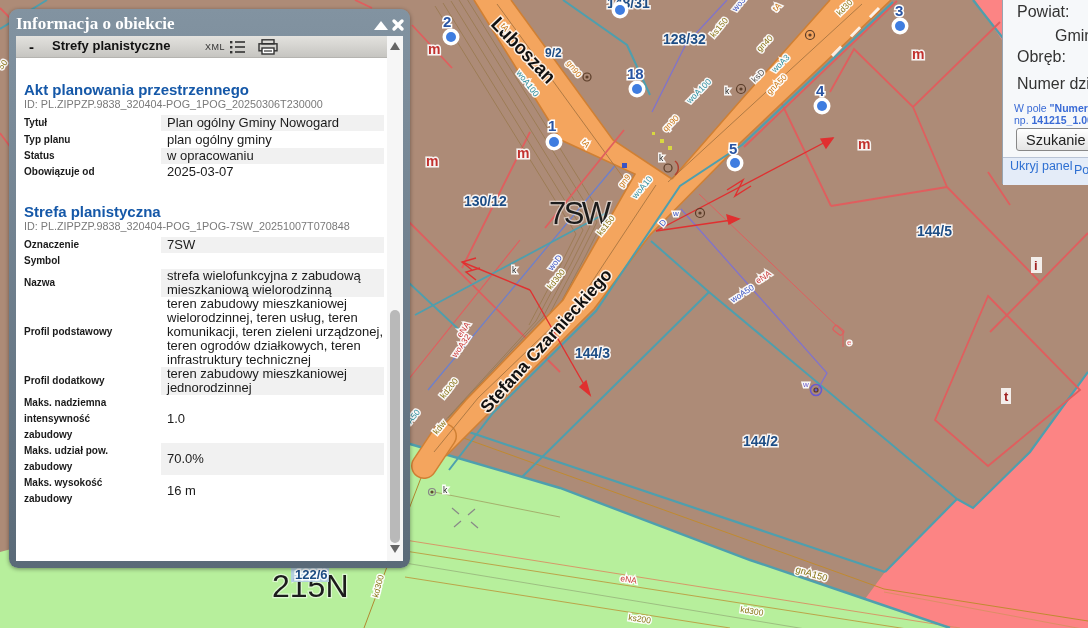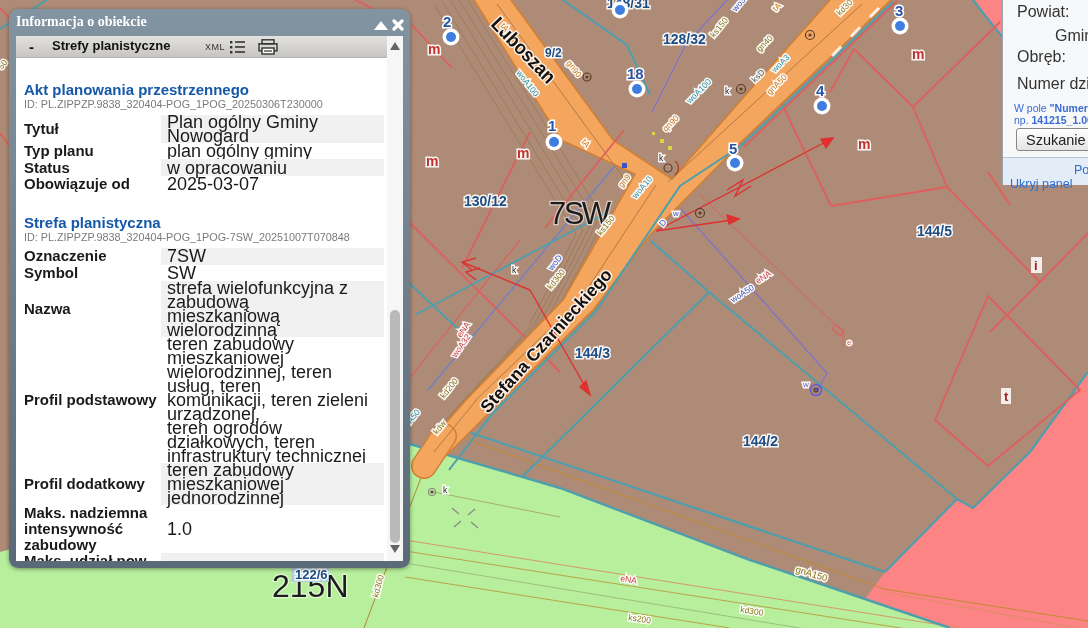--- a/index.html
+++ b/index.html
@@ -241,36 +241,36 @@
 <text x="443" y="27" class="num">2</text>
 <text x="548" y="131" class="num">1</text>
 <text x="627" y="79" class="num">18</text>
 <text x="816" y="96" class="num">4</text>
 <text x="729" y="154" class="num">5</text>
 <text x="895" y="16" class="num">3</text>
 </g>
 </svg>
 <style>
 .popup{position:absolute;left:9px;top:9px;width:401px;height:559px;background:linear-gradient(#8293a1,#5a6a78);border-radius:9px;box-shadow:0 1px 4px rgba(0,0,0,.4);}
-.ptitle{font-family:"Liberation Serif",serif;font-weight:bold;font-size:14px;color:#fff;padding:5px 0 0 7px;}
+.ptitle{font-family:"Liberation Serif",serif;font-weight:bold;font-size:17px;color:#fff;padding:5px 0 0 7px;}
 .picons{position:absolute;top:8px;right:3px;}
 .pwin{position:absolute;left:7px;top:27px;width:387px;height:525px;background:#fff;overflow:hidden;}
 .phead{position:absolute;left:0;top:0;width:371px;height:21px;background:linear-gradient(#e3e2de,#c6c5c1);border-bottom:1px solid #b5b4b0;}
 .phead .t{position:absolute;left:36px;top:2px;font-weight:bold;font-size:13px;color:#111;}
 .phead .dash{position:absolute;left:13px;top:2px;font-weight:bold;font-size:15px;color:#111;}
 .phead .xml{position:absolute;left:189px;top:6px;font-size:9px;font-weight:normal;color:#333;letter-spacing:.5px;}
 .scol{position:absolute;right:0;top:0;width:16px;height:525px;background:#f6f6f6;}
 .sthumb{position:absolute;left:3px;width:10px;border-radius:5px;background:#b9b9b9;}
 .arr{width:0;height:0;position:absolute;left:3px;}
 .content{position:absolute;left:0;top:22px;width:371px;height:482px;background:#fff;color:#1a1a1a;}
 .h1{color:#1558a8;font-weight:bold;font-size:15px;}
 .idl{color:#7a7a7a;font-size:10.8px;white-space:nowrap;line-height:13px;}
 .row{display:flex;align-items:center;min-height:16.4px;}
-.row .lab{width:145px;min-width:145px;font-weight:bold;font-size:15px;line-height:16px;padding-left:8px;box-sizing:border-box;}
-.row .val{flex:1;margin-right:3px;padding-left:6px;font-size:18px;line-height:14px;}
+.row .lab{width:145px;min-width:145px;font-weight:bold;font-size:10px;line-height:16px;padding-left:8px;box-sizing:border-box;}
+.row .val{flex:1;margin-right:3px;padding-left:6px;font-size:13px;line-height:14px;}
 .row.odd .val{background:#f1f1f1;align-self:stretch;display:flex;align-items:center;}
 .rpanel{position:absolute;left:1002px;top:0;width:86px;height:184px;background:#f6f8fa;border-left:1px solid #98a4b0;box-sizing:border-box;}
 .rpanel .lr{position:absolute;left:14px;font-size:16px;color:#333;white-space:nowrap;}
 .rpanel .help{position:absolute;left:11px;font-size:10.5px;color:#3a6bd6;white-space:nowrap;}
 .sbtn{position:absolute;left:13px;top:128px;width:90px;height:23px;border:1px solid #888;border-radius:3px;background:linear-gradient(#fff,#e4e4e4);font-size:14.5px;color:#222;line-height:22px;padding-left:9px;box-sizing:border-box;white-space:nowrap;overflow:hidden;}
 .bbar{position:absolute;left:0;top:157px;width:86px;height:27px;background:#e4ecf8;border-top:1px solid #b9c4d6;font-size:12.5px;color:#2d6fd2;white-space:nowrap;}
 </style>
 <div class="popup">
  <div class="ptitle">Informacja o obiekcie</div>
  <div class="picons">
@@ -330,21 +330,20 @@
         </div>
     <div class="h1" style="margin:22px 0 0 8px;">Strefa planistyczna</div>
     <div class="idl" style="margin-left:8px;">ID: PL.ZIPPZP.9838_320404-POG_1POG-7SW_20251007T070848</div>
     <div style="height:4px"></div>
     <div class="row odd">
           <div class="lab">Oznaczenie</div>
           <div class="val">7SW</div>
         </div>
     <div class="row">
           <div class="lab">Symbol</div>
-          <div class="val">SW</div>
         </div>
     <div class="row odd">
           <div class="lab">Nazwa</div>
           <div class="val">strefa wielofunkcyjna z zabudową<br>mieszkaniową wielorodzinną</div>
         </div>
     <div class="row">
           <div class="lab">Profil podstawowy</div>
           <div class="val">teren zabudowy mieszkaniowej<br>wielorodzinnej, teren usług, teren<br>komunikacji, teren zieleni urządzonej,<br>teren ogrodów działkowych, teren<br>infrastruktury technicznej</div>
         </div>
     <div class="row odd">
@@ -368,16 +367,16 @@
 </div>
 <div class="rpanel">
   <div class="lr" style="top:3px;">Powiat:</div>
   <div class="lr" style="top:27px;margin-left:38px;">Gmina:</div>
   <div class="lr" style="top:48px;">Obręb:</div>
   <div class="lr" style="top:75px;">Numer działki</div>
   <div class="help" style="top:102px;">W pole <b>"Numer dz</b></div>
   <div class="help" style="top:114px;">np. <b>141215_1.00</b></div>
   <div class="sbtn">Szukanie za</div>
   <div class="bbar">
-      <span style="position:absolute;left:7px;top:19px;">Ukryj panel</span>
+      <span style="position:absolute;left:7px;top:1px;">Ukryj panel</span>
       <span style="position:absolute;left:71px;top:5px;">Pol</span>
     </div>
 </div>
 
 </body></html>

